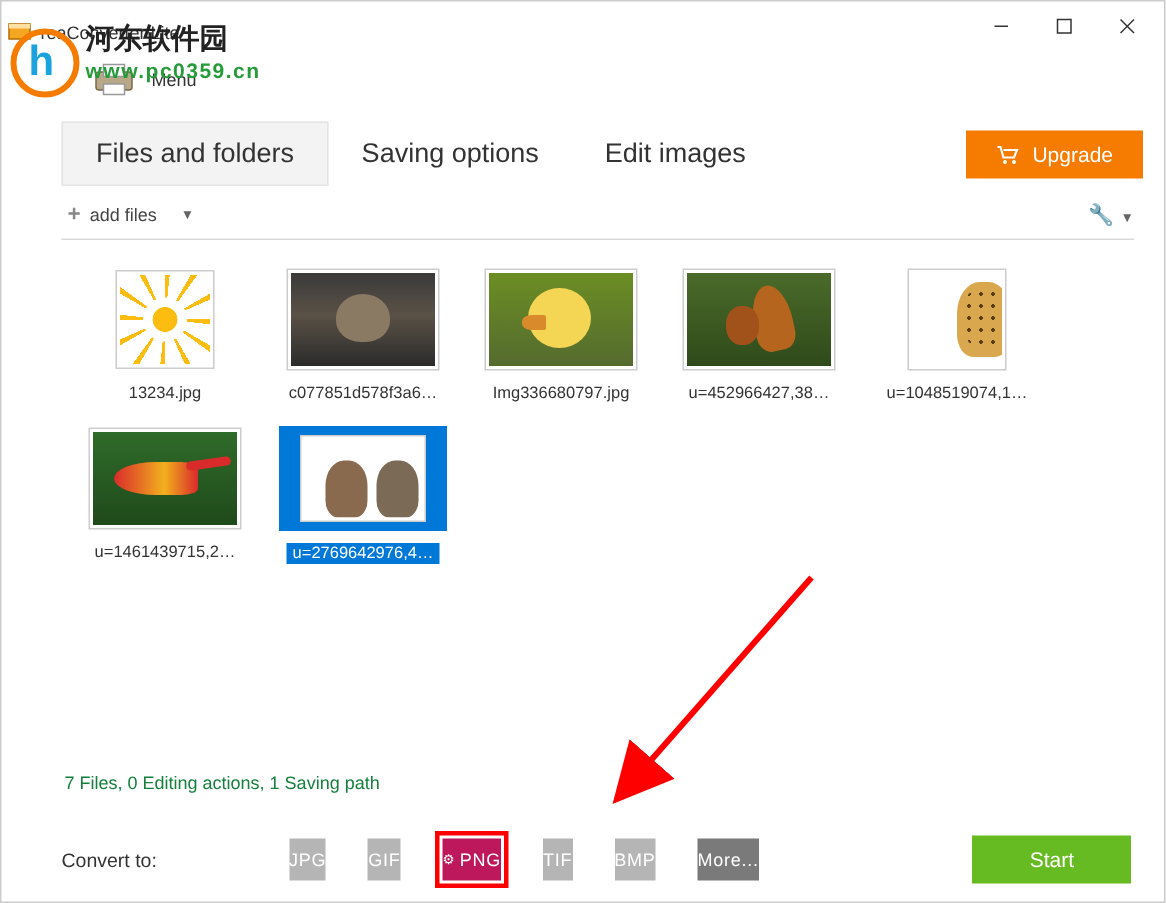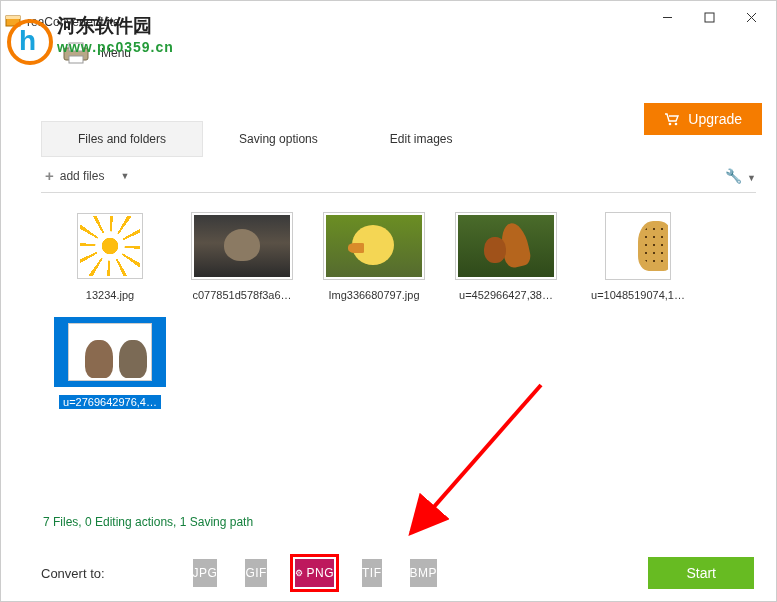--- a/index.html
+++ b/index.html
@@ -14,21 +14,21 @@
 .watermark .wm-text { font-size: 19px; font-weight: 700; color: #222; font-family: "SimHei","Microsoft YaHei",sans-serif; }
 .watermark .wm-url { font-size: 14px; color: #259b3a; font-weight: 700; letter-spacing: 1px; }
 .wm-circle { width: 46px; height: 46px; border: 4px solid #f57c00; border-radius: 50%; position: absolute; left: 2px; top: 6px; }
 .wm-h { position: absolute; left: 14px; top: 12px; font-size: 28px; font-weight: 900; color: #1aa3dd; }
 
 .menu-row { height: 28px; display: flex; align-items: center; padding-left: 60px; margin-top: 10px; }
 .menu-icon { width: 30px; height: 22px; margin-right: 4px; position: relative; }
 .menu-label { font-size: 12px; color: #333; padding: 2px 6px; }
 
 .tabs-row { display: flex; align-items: center; margin: 14px 14px 0 40px; gap: 0; }
-.tab { font-size: 12px; color: #333; padding: 10px 36px; cursor: pointer; margin-top: 40px; }
+.tab { font-size: 18px; color: #333; padding: 10px 22px; cursor: pointer; }
 .tab.active { background: #f3f3f3; border: 1px solid #e4e4e4; }
 .spacer { flex: 1; }
 .upgrade-btn { background: #f57c00; color: #fff; font-size: 14px; padding: 8px 20px; display: inline-flex; align-items: center; gap: 8px; cursor: pointer; text-align: right; }
 
 .toolbar-row { display: flex; align-items: center; margin: 10px 20px 0 44px; }
 .add-files { font-size: 12px; color: #444; display: inline-flex; align-items: center; gap: 6px; cursor: pointer; }
 .add-files .plus { font-weight: 700; color: #888; font-size: 15px; }
 .add-files .caret { margin-left: 10px; font-size: 9px; color: #666; }
 .wrench { font-size: 14px; color: #777; }
 .wrench-caret { font-size: 9px; color: #666; margin-left: 4px; }
@@ -192,20 +192,28 @@
   <div class="item">
     <div class="thumb-box">
         <div class="thumb-inner">
           <div class="thumb-content cheetah" style="width:60px"></div>
         </div>
       </div>
     <div class="iname">u=1048519074,1…</div>
   </div>
   <div class="item">
     <div class="thumb-box">
+        <div class="thumb-inner">
+          <div class="thumb-content pheasant"></div>
+        </div>
+      </div>
+    <div class="iname">u=1461439715,2…</div>
+  </div>
+  <div class="item">
+    <div class="thumb-box">
         <div class="thumb-inner selected-outer">
           <div style="border:1px solid #ccc;background:#fff;padding:2px;">
             <div class="thumb-content kittens" style="width:78px;height:52px"></div>
           </div>
         </div>
       </div>
     <div class="iname sel">u=2769642976,4…</div>
   </div>
 </div>
 
@@ -220,14 +228,15 @@
 
 <div class="status-line">7 Files, 0 Editing actions, 1 Saving path</div>
 
 <div class="footer">
   <span class="convert-label">Convert to:</span>
   <span class="fmt-btn">JPG</span>
   <span class="fmt-btn">GIF</span>
   <span class="fmt-btn sel"><span class="gear">⚙</span><span>PNG</span></span>
   <span class="fmt-btn">TIF</span>
   <span class="fmt-btn">BMP</span>
+  <span class="fmt-btn more">More...</span>
   <span class="start-btn">Start</span>
 </div>
 
 </body></html>

